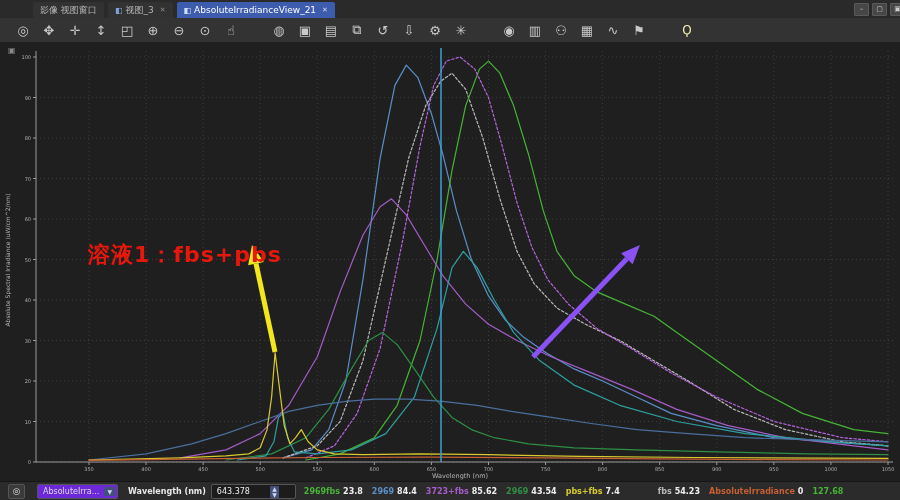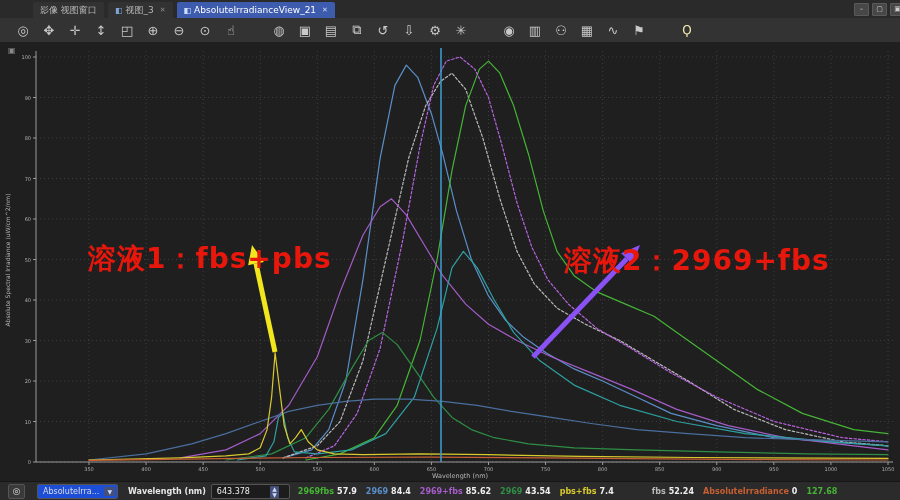--- a/index.html
+++ b/index.html
@@ -26,34 +26,34 @@
   .tb-group{display:flex;align-items:center;margin-left:10px;}
   .tb-group + .tb-group{margin-left:22px;}
   .tb-btn{width:26px;height:20px;display:flex;align-items:center;justify-content:center;
     color:#c9c9c9;font-size:13px;border-radius:2px;}
   .tb-btn.lamp{color:#f3eeb0;font-size:12px;}
 
   
   #plot{position:absolute;left:0;top:42px;width:900px;height:439px;background:#1f1f1f;}
   #chart-svg{position:absolute;left:0;top:3px;}
   #plot-corner-icon{position:absolute;left:8px;top:4px;font-size:8px;color:#8a8a8a;}
-  .annotation{position:absolute;font-weight:bold;font-size:28px;letter-spacing:1px;
+  .annotation{position:absolute;font-weight:bold;font-size:22px;letter-spacing:1px;
     white-space:nowrap;font-family:"DejaVu Sans",sans-serif;}
 
   
   #statusbar{position:absolute;left:0;top:481px;width:900px;height:19px;background:#2b2b2b;
     border-top:1px solid #161616;display:flex;align-items:center;font-size:8px;color:#cfcfcf;}
   #target-btn{margin-left:8px;width:15px;height:13px;background:#3a3a3a;border:1px solid #555;
     border-radius:2px;color:#ddd;font-size:9px;line-height:12px;text-align:center;}
-  #trace-select{margin-left:12px;display:flex;align-items:center;height:13px;background:#1d4ed8;
+  #trace-select{margin-left:12px;display:flex;align-items:center;height:13px;background:#6d28d9;
     border:1px solid #555;border-radius:2px;padding:0 2px 0 5px;width:72px;justify-content:space-between;color:#ddd;}
   #trace-select .caret{background:#44507a;color:#cfd8f5;font-size:6px;padding:1px 3px;border-radius:1px;}
   #wl-label{margin-left:10px;font-weight:bold;color:#e8e8e8;}
   #wl-field{margin-left:5px;display:flex;align-items:center;height:13px;background:#1c1c1c;
-    border:1px solid #555;border-radius:2px;padding:0 10px 0 5px;width:62px;justify-content:space-between;color:#eee;}
+    border:1px solid #555;border-radius:2px;padding:0 16px 0 5px;width:62px;justify-content:space-between;color:#eee;}
   #wl-field .spinner{background:#44507a;color:#cfd8f5;font-size:6px;padding:0 2px;border-radius:1px;line-height:6px;}
   #legend{margin-left:8px;display:flex;align-items:center;gap:9px;white-space:nowrap;overflow:hidden;}
   .leg-entry{display:flex;gap:3px;align-items:center;font-weight:bold;}
   .leg-label{font-weight:bold;}
   .leg-value{color:#efefef;}
 </style>
 </head>
 <body>
 
 <div id="app">
@@ -211,58 +211,57 @@
         <polyline points="89.0,415.0 146.1,408.9 191.7,398.8 226.0,388.6 260.2,376.5 288.8,366.4 317.3,360.3 345.8,356.3 374.4,354.2 408.6,354.2 442.8,356.3 477.1,360.3 511.3,366.4 551.3,372.4 591.2,378.5 636.9,384.6 688.3,388.6 745.3,392.7 808.1,394.7 888.0,396.8" fill="none" stroke="#4a6f9e" stroke-width="1.2" stroke-linejoin="round" stroke-linecap="round"></polyline>
         <polyline points="89.0,415.0 180.3,412.9 226.0,410.9 248.8,408.9 260.2,402.8 267.1,384.6 271.6,352.2 275.1,307.6 279.6,344.1 284.2,380.6 289.9,398.8 295.6,392.7 301.3,384.6 308.2,396.8 317.3,404.9 334.4,408.9 362.9,409.7 420.0,408.9 488.5,409.7 579.8,411.3 694.0,412.5 888.0,413.4" fill="none" stroke="#d8ca2e" stroke-width="1.2" stroke-linejoin="round" stroke-linecap="round"></polyline>
         <polyline points="89.0,415.4 203.1,413.8 317.3,412.5 431.4,412.1 545.6,412.9 659.7,413.8 773.9,414.6 888.0,415.0" fill="none" stroke="#c65f33" stroke-width="1.2" stroke-linejoin="round" stroke-linecap="round"></polyline>
         <line x1="441" y1="3" x2="441" y2="417" stroke="#3d9fd6" stroke-width="1.5"></line>
         <line x1="275" y1="307" x2="255.99290780509935" y2="218.57570152807094" stroke="#f2e71d" stroke-width="5"></line>
         <polygon points="252,200 263.8142558169187,216.89447718908173 248.17155979328,220.25692586706015" fill="#f2e71d"></polygon>
         <line x1="533" y1="312" x2="626.8751272450711" y2="213.73818456590695" stroke="#8a52f5" stroke-width="5"></line>
         <polygon points="640,200 632.6596260096635,219.2644467785086 621.0906284804787,208.21192235330528" fill="#8a52f5"></polygon>
       </svg>
     <div class="annotation" style="left: 88px; top: 198px; color: rgb(232, 23, 12);">溶液1：fbs+pbs</div>
-    <div class="annotation" style="left: 564px; top: 200px; color: rgb(232, 23, 12);">溶液2：2969+fbs</div>
   </div>
 
   <div id="statusbar">
     <div id="target-btn">◎</div>
     <div id="trace-select">
       <span>AbsoluteIrra...</span>
       <span class="caret">▼</span>
     </div>
     <span id="wl-label">Wavelength (nm)</span>
     <div id="wl-field">
       <span>643.378</span>
       <span class="spinner">▲<br>▼</span>
     </div>
     <div id="legend">
         <span class="leg-entry">
           <span class="leg-label" style="color: rgb(70, 180, 54);">2969fbs</span>
-          <span class="leg-value">57.9</span>
+          <span class="leg-value">23.8</span>
         </span>
         <span class="leg-entry">
           <span class="leg-label" style="color: rgb(91, 143, 201);">2969</span>
           <span class="leg-value">84.4</span>
         </span>
         <span class="leg-entry">
-          <span class="leg-label" style="color: rgb(165, 92, 200);">2969+fbs</span>
+          <span class="leg-label" style="color: rgb(165, 92, 200);">3723+fbs</span>
           <span class="leg-value">85.62</span>
         </span>
         <span class="leg-entry">
           <span class="leg-label" style="color: rgb(47, 143, 70);">2969</span>
           <span class="leg-value">43.54</span>
         </span>
         <span class="leg-entry">
           <span class="leg-label" style="color: rgb(216, 202, 46);">pbs+fbs</span>
           <span class="leg-value">7.4</span>
         </span>
         <span class="leg-entry">
           <span class="leg-label" style="color: rgb(185, 185, 185); padding-left: 29px;">fbs</span>
-          <span class="leg-value">52.24</span>
+          <span class="leg-value">54.23</span>
         </span>
         <span class="leg-entry">
           <span class="leg-label" style="color: rgb(198, 95, 51);">AbsoluteIrradiance</span>
           <span class="leg-value">0</span>
         </span>
         <span class="leg-entry">
           <span class="leg-value" style="color: rgb(70, 180, 54);">127.68</span>
         </span>
       </div>
   </div>

